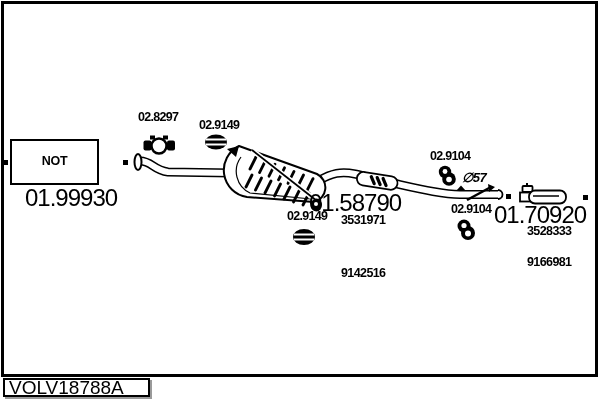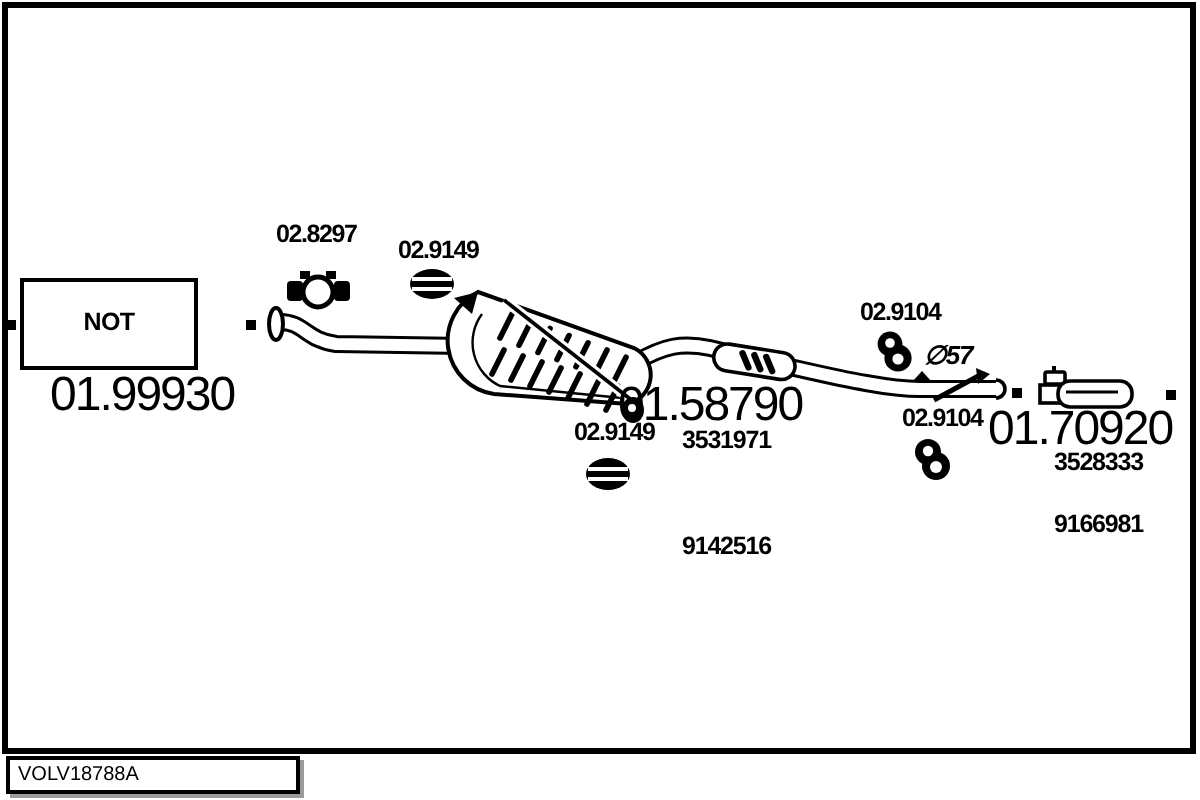--- a/index.html
+++ b/index.html
@@ -12,21 +12,21 @@
   .part-big{font-size:24px;letter-spacing:-1px;}
   .fit{font-size:12.5px;font-weight:bold;letter-spacing:-0.7px;}
   .ref{font-size:12.5px;font-weight:bold;letter-spacing:-0.6px;}
   .dia{font-size:13px;font-weight:bold;font-style:italic;letter-spacing:-0.5px;}
   #na-box{position:absolute;left:10px;top:139px;width:89px;height:46px;
           border:2px solid #000;box-sizing:border-box;z-index:2;
           display:flex;flex-direction:row;align-items:center;justify-content:center;}
   #na-box div{font-size:12.5px;font-weight:bold;letter-spacing:-0.3px;line-height:1.55;}
   #code-box{position:absolute;left:3px;top:378px;width:147px;height:19px;
             border:2px solid #000;box-sizing:border-box;background:#fff;z-index:3;
-            box-shadow:2px 2px 0 #9a9a9a;font-size:10px;line-height:15px;padding-left:4px;}
+            box-shadow:2px 2px 0 #9a9a9a;font-size:19px;line-height:15px;padding-left:4px;}
 </style>
 </head>
 <body>
 
 <div id="stage">
 
   <div id="frame"></div>
 
   <svg id="art" width="600" height="400" viewBox="0 0 600 400">
 

